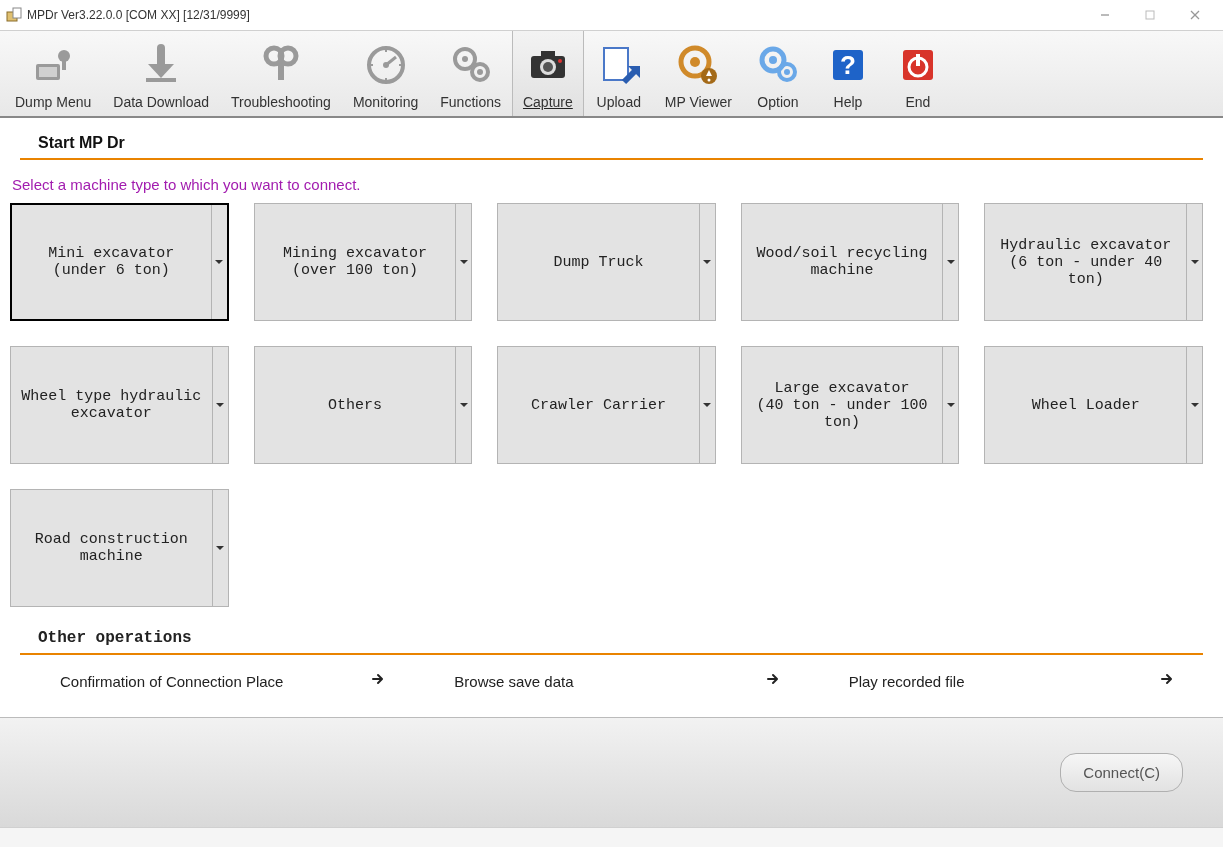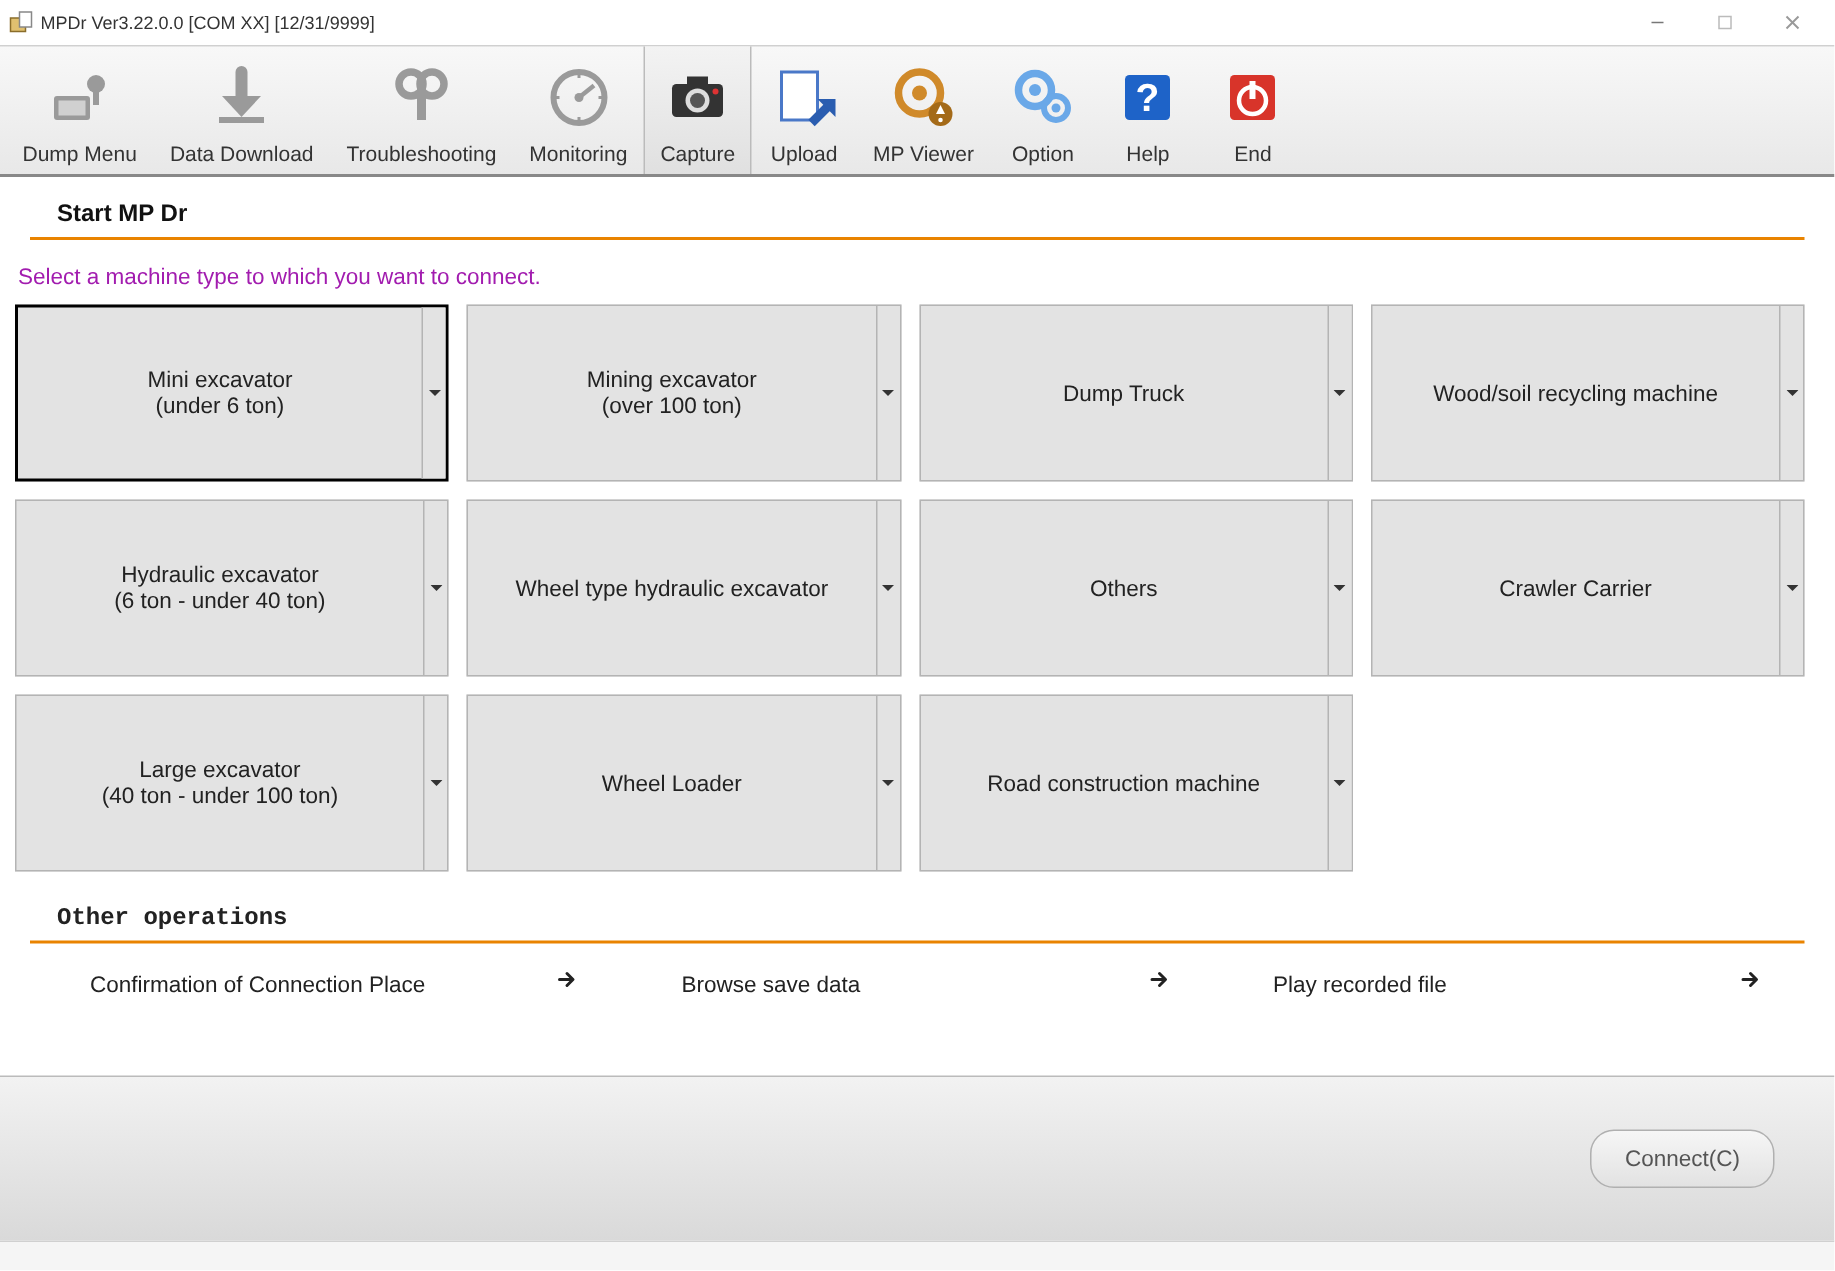--- a/index.html
+++ b/index.html
@@ -9,30 +9,30 @@
   
   .title-bar { height:30px; display:flex; align-items:center; padding:0 6px; background:#fff; color:#333; font-size:12px; }
   .title-bar .app-icon { width:16px; height:16px; margin-right:5px; display:flex; align-items:center; justify-content:center; }
   .title-bar .title-text { flex:1; }
   .win-controls { display:flex; gap:0; }
   .win-btn { width:45px; height:30px; display:flex; align-items:center; justify-content:center; color:#888; }
 
   
   .toolbar { height:88px; display:flex; align-items:stretch; background:linear-gradient(#f8f8f8,#e8e8e8); border-top:1px solid #d0d0d0; border-bottom:2px solid #888; padding:0 4px; }
   .toolbar-item { display:flex; flex-direction:column; align-items:center; justify-content:flex-end; padding:4px 10px 6px 10px; min-width:70px; cursor:pointer; border-left:1px solid transparent; border-right:1px solid transparent; }
-  .toolbar-item.active { background:linear-gradient(#f3f3f3,#e0e0e0); border-left:1px solid #bbb; border-right:1px solid #bbb; }
+  .toolbar-item.active { background:linear-gradient(#f3f3f3,#e0e0e0); border-left:1px solid #bbb; border-right:1px solid #bbb;text-decoration:underline; }
   .toolbar-item .tb-icon { width:46px; height:46px; display:flex; align-items:center; justify-content:center; margin-bottom:6px; }
   .toolbar-item .tb-label { font-size:14px; color:#333; white-space:nowrap; }
 
   
   .main { flex:1; padding:16px 20px 10px 10px; overflow:auto; background:#fff; }
   .section-title { font-size:16px; font-weight:bold; color:#111; padding:0 0 6px 18px; border-bottom:2px solid #e98300; margin-bottom:16px; margin-left:10px; }
   .instruction { font-size:15px; color:#a21caf; margin:0 0 10px 2px; }
 
-  .machine-grid { display:grid; grid-template-columns: repeat(4, 1fr); gap:12px; padding:0 0 10px 0; }
+  .machine-grid { display:grid; grid-template-columns: repeat(5, 1fr); gap:25px; padding:0 0 10px 0;font-family:Liberation Mono, monospace; }
   .machine-btn { position:relative; display:flex; align-items:stretch; height:118px; background:#e3e3e3; border:1px solid #b4b4b4; }
   .machine-btn.selected { border:2px solid #000; }
   .machine-label { flex:1; display:flex; flex-direction:column; align-items:center; justify-content:center; text-align:center; font-size:15px; padding:0 6px; cursor:pointer; }
   .machine-sub { display:block; }
   .machine-drop { width:16px; border-left:1px solid #b4b4b4; display:flex; align-items:center; justify-content:center; background:#e3e3e3; cursor:pointer; }
   .machine-drop svg { width:8px; height:8px; }
 
   .other-title { font-size:16px; font-weight:bold; padding:12px 0 6px 18px; border-bottom:2px solid #e98300; margin-bottom:8px; margin-left:10px;font-family:Liberation Mono, monospace; }
   .other-row { display:flex; margin-left:10px; }
   .other-item { flex:1; display:flex; align-items:flex-end; justify-content:space-between; padding:8px 28px 8px 40px; cursor:pointer; font-size:15px; }
@@ -118,20 +118,31 @@
             <g stroke="#9a9a9a" stroke-width="2">
               <line x1="23" y1="6" x2="23" y2="10"></line>
               <line x1="40" y1="23" x2="36" y2="23"></line>
               <line x1="23" y1="40" x2="23" y2="36"></line>
               <line x1="6" y1="23" x2="10" y2="23"></line>
             </g>
           </svg>
         </span>
                    <span class="tb-label">Monitoring</span>
       </div>
+      <div class="toolbar-item">
+        <span class="tb-icon">
+          <svg viewBox="0 0 46 46">
+            <circle cx="17" cy="17" r="10" fill="none" stroke="#9a9a9a" stroke-width="4"></circle>
+            <circle cx="17" cy="17" r="3" fill="#9a9a9a"></circle>
+            <circle cx="32" cy="30" r="8" fill="none" stroke="#9a9a9a" stroke-width="4"></circle>
+            <circle cx="32" cy="30" r="3" fill="#9a9a9a"></circle>
+          </svg>
+        </span>
+                   <span class="tb-label">Functions</span>
+      </div>
       <div class="toolbar-item active">
         <span class="tb-icon">
           <svg viewBox="0 0 46 46">
             <rect x="6" y="14" width="34" height="22" rx="3" fill="#333"></rect>
             <circle cx="23" cy="25" r="8" fill="#ddd"></circle>
             <circle cx="23" cy="25" r="5" fill="#555"></circle>
             <rect x="16" y="9" width="14" height="7" fill="#333"></rect>
             <circle cx="35" cy="19" r="2" fill="#d33"></circle>
           </svg>
         </span>

